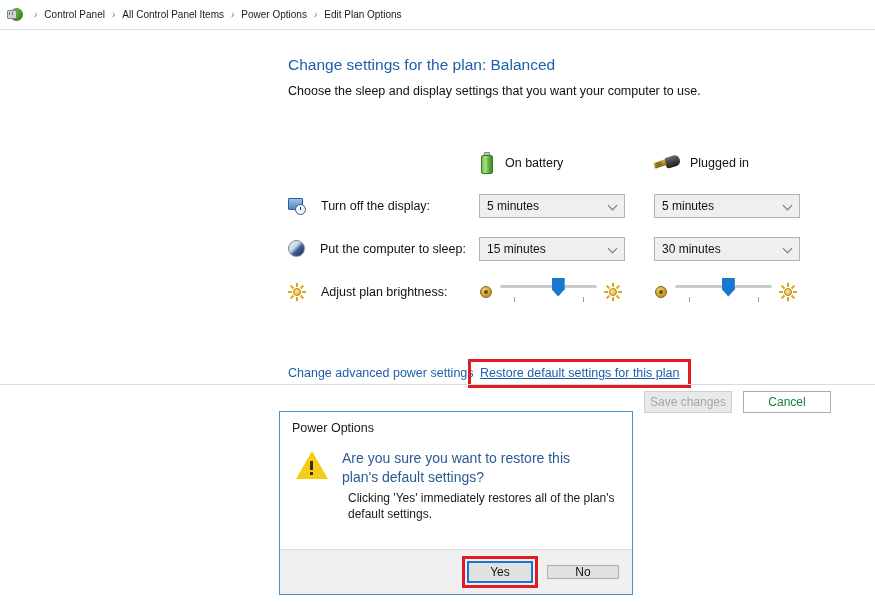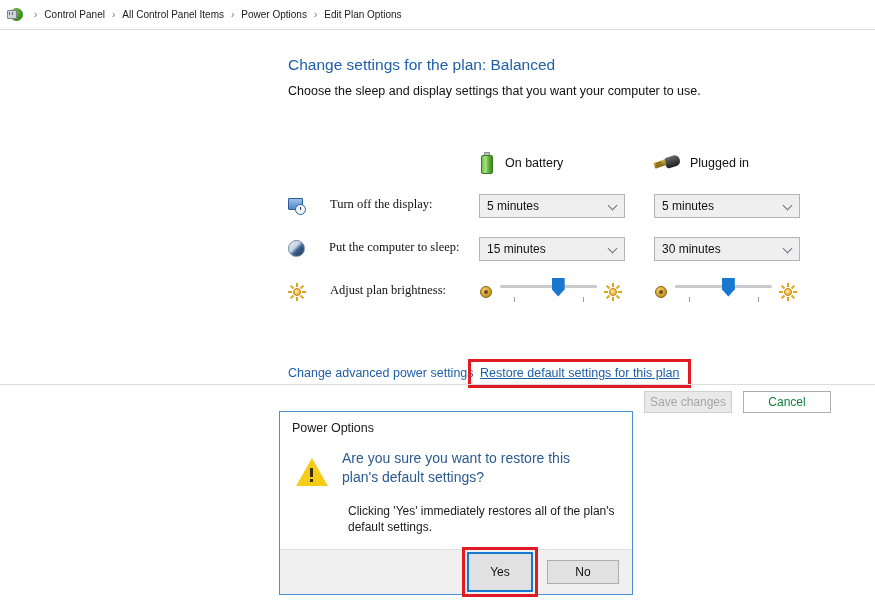--- a/index.html
+++ b/index.html
@@ -112,22 +112,22 @@
     font-size: 12.5px;
     color: #111;
   }
   .row-label-cell {
     width: 185px;
     padding-right: 6px !important;
     height: 43px;
   }
   .row-label {
     display: flex;
-    gap: 24px;
-    font-family: Liberation Serif, serif;
+    align-items: center;
+    gap: 15px;
   }
   .row-label-text {
     font-size: 12.5px;
     color: #111;
   }
   .ctl-cell {
     width: 166px;
     padding-right: 9px !important;
   }
 
@@ -418,21 +418,21 @@
     font-size: 12.5px;
     color: #1a1a1a;
     padding: 9px 0 0 12px;
   }
   .dialog-main {
     flex: 1 1 auto;
     padding: 14px 16px 0 16px;
   }
   .dialog-head-row {
     display: flex;
-    align-items: flex-end;
+    align-items: flex-start;
     gap: 14px;
   }
   .warn-icon {
     width: 32px; height: 29px;
     flex: 0 0 auto;
     position: relative;
     margin-top: 2px;
   }
   .warn-icon .tri {
     position: absolute;
@@ -458,55 +458,55 @@
   .dialog-heading {
     color: #2b5a90;
     font-size: 14px;
     line-height: 19px;
     max-width: 252px;
   }
   .dialog-body {
     color: #1a1a1a;
     font-size: 12px;
     line-height: 16px;
-    margin: 16px 0 0 52px;
+    margin: 3px 0 0 52px;
     max-width: 272px;
   }
   .dialog-footer {
     height: 44px;
     background: #f0f0f0;
     border-top: 1px solid #dfdfdf;
     display: flex;
     align-items: center;
     justify-content: flex-end;
     padding-right: 13px;
     gap: 0;
   }
   .yes-annot {
     border: 3px solid #e01b24;
     padding: 2px;
     display: inline-flex;
     margin-right: 9px;
   }
   .btn-yes {
     min-width: 66px;
-    height: 40px;
+    height: 22px;
     box-sizing: border-box;
     border: 2px solid #1878d0;
     background: #e1e1e1;
     font-size: 12px;
     color: #111;
     display: flex;
     align-items: center;
     justify-content: center;
     cursor: default;
   }
   .btn-no {
     min-width: 72px;
-    height: 24px;
+    height: 14px;
     box-sizing: border-box;
     border: 1px solid #adadad;
     background: #e1e1e1;
     font-size: 12px;
     color: #111;
     display: flex;
     align-items: center;
     justify-content: center;
     cursor: default;
   }

